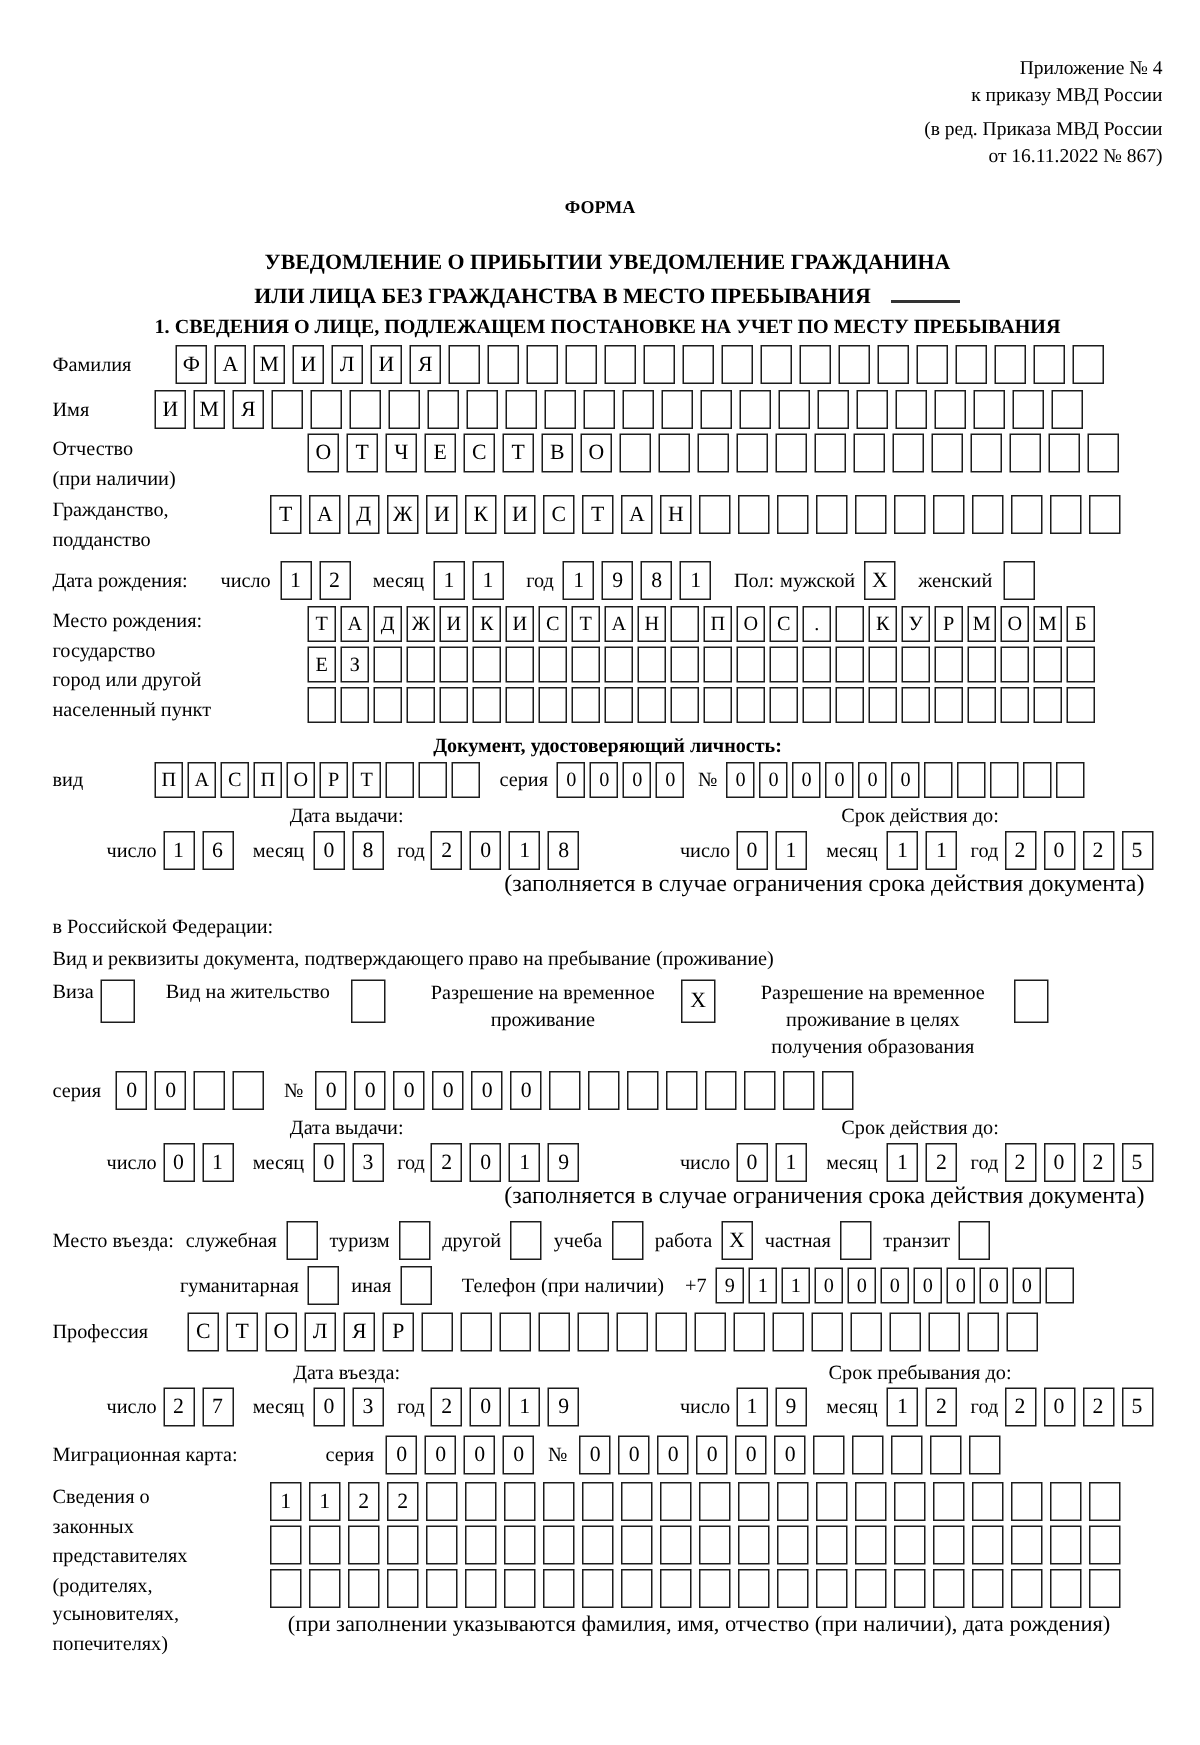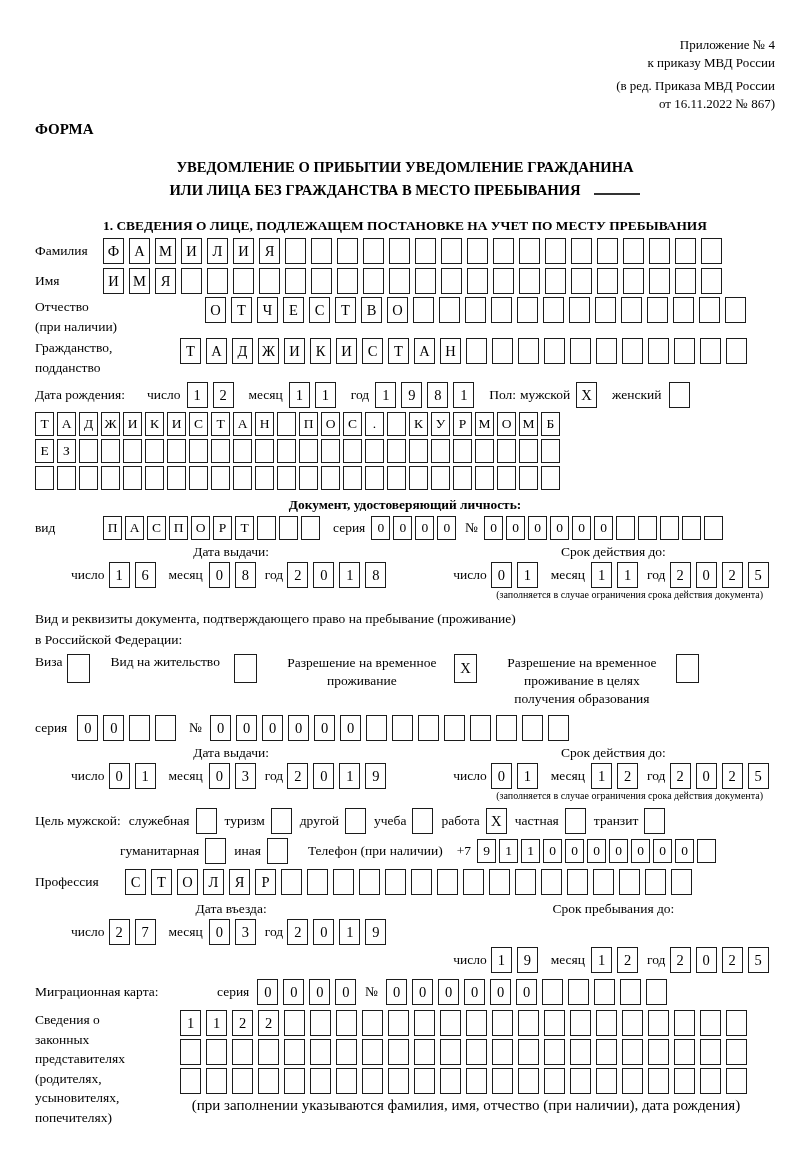--- a/index.html
+++ b/index.html
@@ -1,43 +1,43 @@
 <!DOCTYPE html>
 <html><head>
 <meta charset="utf-8">
 <style>
   html,body{margin:0;padding:0;background:#fff;}
   .page{width:800px;height:1163px;box-sizing:border-box;padding:36px 25px 0 35px;
         font-family:"Liberation Serif","DejaVu Serif",serif;color:#000;background:#fff;overflow:hidden;}
   .annex{margin-left:528px;font-size:13px;line-height:1.38;text-align:right;}
   .annex-edit{margin-top:5px;}
-  .forma{text-align:left;padding-right:10px;font-weight:bold;font-size:15px;margin-top:8px;}
+  .forma{text-align:center;padding-right:10px;font-weight:bold;font-size:12px;margin-top:18px;}
   .title{text-align:center;font-weight:bold;font-size:14.6px;line-height:1.6;margin-top:18px;}
   .uline{display:inline-block;width:46px;border-bottom:2.2px solid #333;height:13px;margin-left:14px;}
-  .sec-heading{font-weight:bold;font-size:13.4px;text-align:center;margin-top:16px;}
+  .sec-heading{font-weight:bold;font-size:13.4px;text-align:center;}
 
   .frow{display:flex;align-items:center;margin-top:4px;font-size:13.5px;}
   .frow.top{align-items:flex-start;}
   .lbl{flex:none;}
   .w68{width:68px;} .w90{width:90px;} .w102{width:102px;} .w145{width:145px;} .w152{width:152px;} .w170{width:170px;}
   .stack div{line-height:19.5px;}
   .boxes{display:inline-flex;flex:none;align-items:center;}
   .stackboxes .boxes{display:flex;margin-bottom:3px;}
 
   .cell{display:inline-flex;flex:none;width:19px;height:24px;border:1.7px solid #1c1c1c;
         margin-right:5px;align-items:center;justify-content:center;font-size:14.5px;background:#fff;}
   .cell.sm{width:17px;height:22px;margin-right:3px;font-size:13.5px;}
   .cell.lg{width:21px;height:27px;}
 
   .dlbl{margin:0 6px 0 10px;flex:none;}
   .date-pair{display:flex;margin-top:4px;font-size:13.5px;}
   .date-col{display:flex;flex-direction:column;}
   .date-heading{text-align:center;margin-bottom:2px;}
   .date-row{display:flex;align-items:center;}
-  .fnote{text-align:right;font-size:10px;margin-top:1px;padding-right:12px;}
+  .fnote{text-align:right;font-size:16px;margin-top:1px;padding-right:12px;}
   .intro{font-size:13.5px;line-height:21px;margin-top:8px;}
 
   .permit-row{display:flex;align-items:flex-start;margin-top:4px;font-size:13.5px;}
   .pstack{text-align:center;line-height:18px;flex:none;}
   .ml4{margin-left:4px;} .ml6{margin-left:6px;} .ml8{margin-left:8px;} .ml10{margin-left:10px;}
   .ml14{margin-left:14px;} .ml16{margin-left:16px;} .ml20{margin-left:20px;} .ml30{margin-left:30px;}
   .opt{display:flex;align-items:center;margin-left:8px;}
   .opt .cell{margin-left:6px;margin-right:0;}
   .repr-fnote{font-size:15px;margin-top:3px;text-align:center;}
 </style>
@@ -59,21 +59,21 @@
 
   <div class="title">
     <div>УВЕДОМЛЕНИЕ О ПРИБЫТИИ УВЕДОМЛЕНИЕ ГРАЖДАНИНА</div>
     <div>
       <span>ИЛИ ЛИЦА БЕЗ ГРАЖДАНСТВА В МЕСТО ПРЕБЫВАНИЯ</span><span class="uline"></span>
     </div>
   </div>
 
   <div class="sec-heading">1. СВЕДЕНИЯ О ЛИЦЕ, ПОДЛЕЖАЩЕМ ПОСТАНОВКЕ НА УЧЕТ ПО МЕСТУ ПРЕБЫВАНИЯ</div>
 
-  <div class="frow" style="">
+  <div class="frow" style="gap:14px;">
     <span class="lbl w68">Фамилия</span>
     <span class="boxes">
         <span class="cell">Ф</span>
         <span class="cell">А</span>
         <span class="cell">М</span>
         <span class="cell">И</span>
         <span class="cell">Л</span>
         <span class="cell">И</span>
         <span class="cell">Я</span>
         <span class="cell"></span>
@@ -211,20 +211,26 @@
     <span class="boxes ml6">
         <span class="cell">X</span>
       </span>
     <span class="ml10">женский</span>
     <span class="boxes ml8">
         <span class="cell"></span>
       </span>
   </div>
 
   <div class="frow top">
+    <div class="lbl w170 stack">
+      <div>Место рождения:</div>
+      <div>государство</div>
+      <div>город или другой</div>
+      <div>населенный пункт</div>
+    </div>
     <div class="stackboxes">
       <div class="boxes">
           <span class="cell sm">Т</span>
           <span class="cell sm">А</span>
           <span class="cell sm">Д</span>
           <span class="cell sm">Ж</span>
           <span class="cell sm">И</span>
           <span class="cell sm">К</span>
           <span class="cell sm">И</span>
           <span class="cell sm">С</span>
@@ -381,22 +387,22 @@
             <span class="cell">0</span>
             <span class="cell">2</span>
             <span class="cell">5</span>
           </span>
       </div>
     </div>
   </div>
   <div class="fnote">(заполняется в случае ограничения срока действия документа)</div>
 
   <div class="intro">
+    <div>в Российской Федерации:</div>
     <div>Вид и реквизиты документа, подтверждающего право на пребывание (проживание)</div>
-    <div>в Российской Федерации:</div>
   </div>
 
   <div class="permit-row">
     <span class="lbl">Виза</span>
     <span class="boxes ml4">
         <span class="cell lg"></span>
       </span>
     <span class="lbl ml16">Вид на жительство</span>
     <span class="boxes ml14">
         <span class="cell lg"></span>
@@ -487,21 +493,21 @@
             <span class="cell">0</span>
             <span class="cell">2</span>
             <span class="cell">5</span>
           </span>
       </div>
     </div>
   </div>
   <div class="fnote">(заполняется в случае ограничения срока действия документа)</div>
 
   <div class="frow" style="margin-top:7px;">
-    <span class="lbl">Цель мужской:</span>
+    <span class="lbl">Место въезда:</span>
     <span class="opt">
       <span>служебная</span>
       <span class="boxes">
           <span class="cell"></span>
         </span>
     </span>
     <span class="opt">
       <span>туризм</span>
       <span class="boxes">
           <span class="cell"></span>
@@ -613,21 +619,21 @@
           </span>
         <span class="ml4">год</span>
         <span class="boxes ml4">
             <span class="cell">2</span>
             <span class="cell">0</span>
             <span class="cell">1</span>
             <span class="cell">9</span>
           </span>
       </div>
     </div>
-    <div class="date-col" style="margin-left:62px;gap:28px;">
+    <div class="date-col" style="margin-left:62px;">
       <div class="date-heading">Срок пребывания до:</div>
       <div class="date-row">
         <span>число</span>
         <span class="boxes ml4">
             <span class="cell">1</span>
             <span class="cell">9</span>
           </span>
         <span class="ml8">месяц</span>
         <span class="boxes ml6">
             <span class="cell">1</span>

